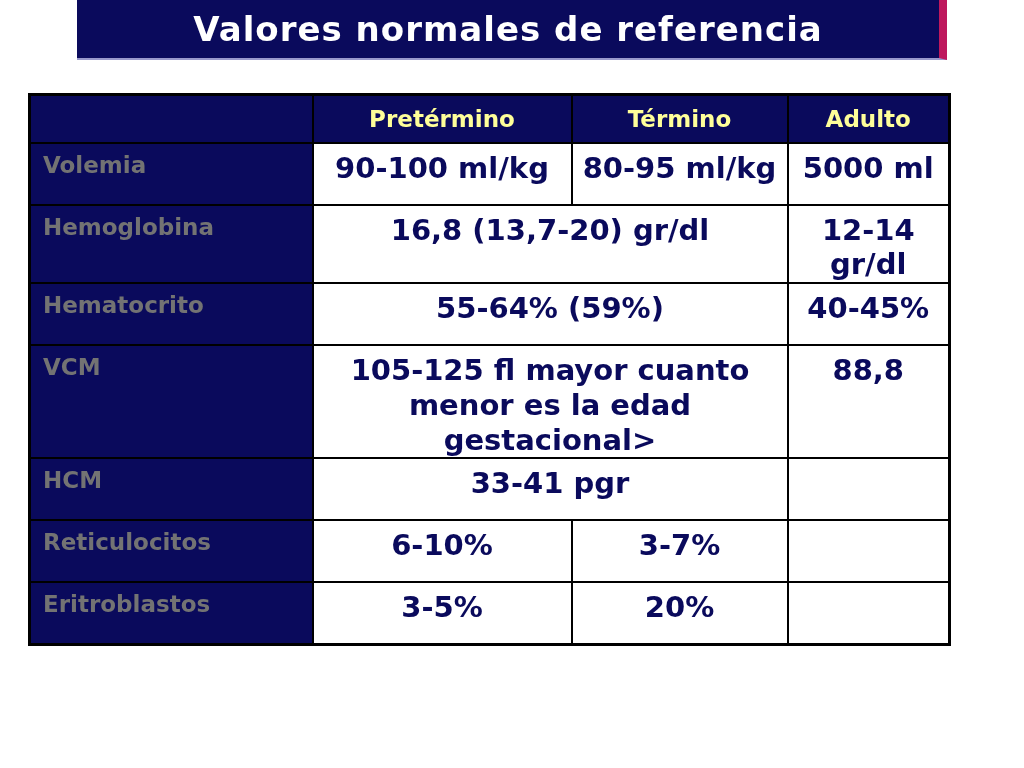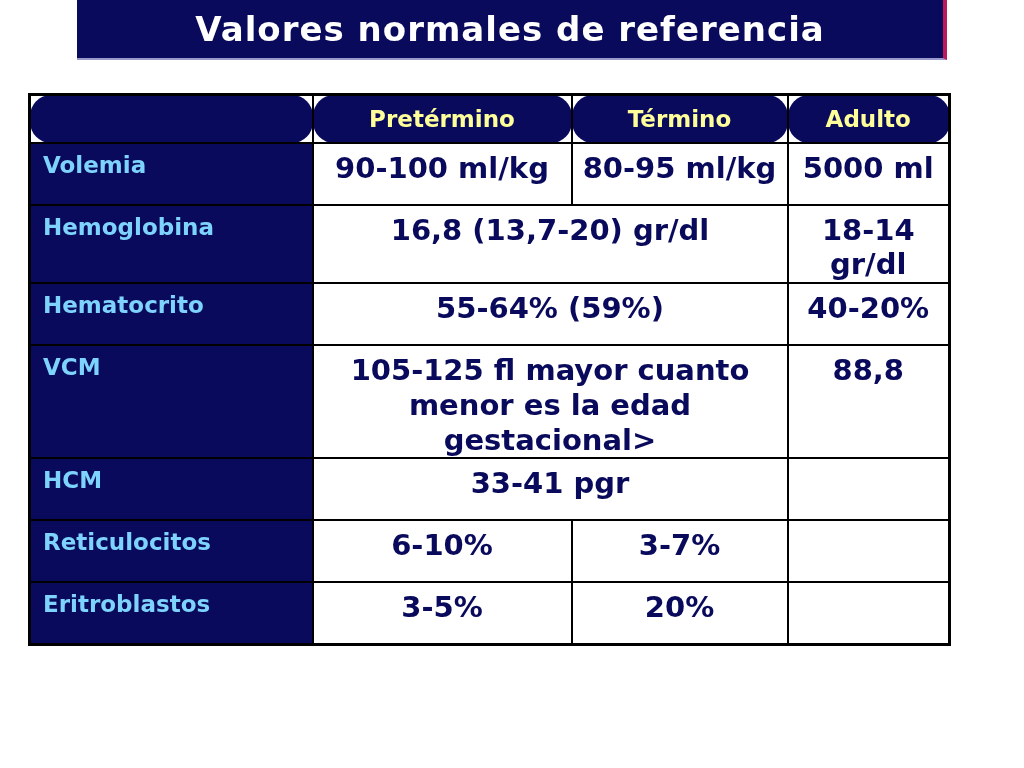--- a/index.html
+++ b/index.html
@@ -13,21 +13,21 @@
     font-family: "DejaVu Sans", "Liberation Sans", sans-serif;
     font-weight: bold;
   }
   .title-box {
     position: absolute;
     left: 77px;
     top: 0;
     width: 870px;
     height: 60px;
     background: #0a0a5c;
-    border-right: 4px solid #be185d;
+    border-right: 8px solid #be185d;
     border-bottom: 2px solid #9999cc;
     display: flex;
     align-items: center;
     justify-content: center;
   }
   .title-box span {
     color: #ffffff;
     font-size: 34px;
     letter-spacing: 1px;
     white-space: nowrap;
@@ -45,25 +45,24 @@
     border: 2px solid #000000;
   }
   .ref-table thead th {
     background: #0a0a5c;
     color: #ffff99;
     font-size: 23px;
     height: 48px;
     text-align: center;
     vertical-align: middle;
     font-weight: bold;
-    border-radius: 21px;
   }
   .ref-table td.label-cell {
     background: #0a0a5c;
-    color: #7dd3fc;
+    color: #737373;
     font-size: 23px;
     text-align: left;
     vertical-align: top;
     padding: 8px 4px 0 12px;
     height: 62px;
   }
   .ref-table td.value-cell {
     background: #ffffff;
     color: #0a0a5c;
     font-size: 29px;
@@ -101,26 +100,26 @@
     <tbody id="table-body">
         <tr>
           <td class="label-cell">Volemia</td>
           <td class="value-cell">90-100 ml/kg</td>
           <td class="value-cell">80-95 ml/kg</td>
           <td class="value-cell">5000 ml</td>
         </tr>
         <tr>
           <td class="label-cell">Hemoglobina</td>
           <td class="value-cell" colspan="2">16,8 (13,7-20) gr/dl</td>
-          <td class="value-cell">18-14 gr/dl</td>
+          <td class="value-cell">12-14 gr/dl</td>
         </tr>
         <tr>
           <td class="label-cell">Hematocrito</td>
           <td class="value-cell" colspan="2">55-64% (59%)</td>
-          <td class="value-cell">40-20%</td>
+          <td class="value-cell">40-45%</td>
         </tr>
         <tr>
           <td class="label-cell">VCM</td>
           <td class="value-cell" colspan="2">105-125 fl mayor cuanto menor es la edad gestacional&gt;</td>
           <td class="value-cell">88,8</td>
         </tr>
         <tr>
           <td class="label-cell">HCM</td>
           <td class="value-cell" colspan="2">33-41 pgr</td>
           <td class="value-cell"></td>

